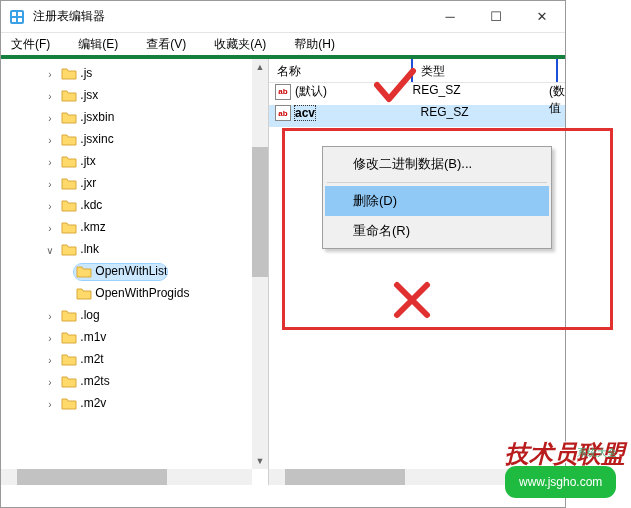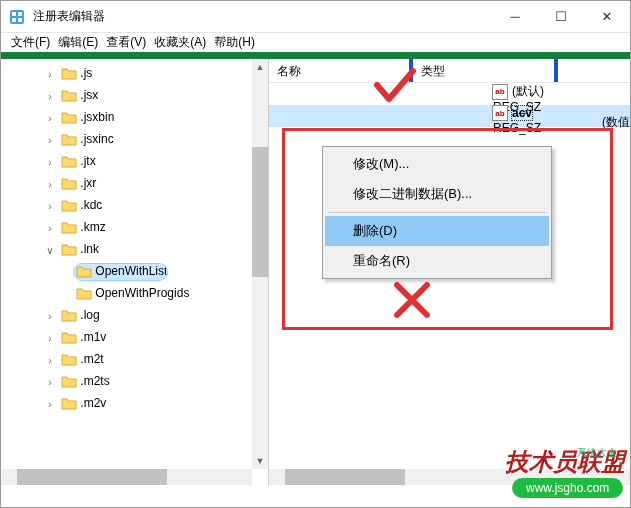--- a/index.html
+++ b/index.html
@@ -1,26 +1,26 @@
 <!DOCTYPE html>
 <html><head>
 <meta charset="utf-8">
 <style>
 * { box-sizing: border-box; font-family: "Microsoft YaHei", "Segoe UI", sans-serif; }
 body { margin: 0; width: 631px; height: 508px; background: #fff; position: relative; overflow: hidden; }
 
-.window { width: 631px; height: 508px; border: 1px solid #999; background: #fff; position: relative; }
+.window { width: 566px; height: 508px; border: 1px solid #999; background: #fff; position: relative; }
 
 .titlebar { height: 32px; display: flex; align-items: center; padding-left: 8px; background: #fff; border-bottom: 1px solid #e5e5e5; }
 .titlebar .icon { width: 16px; height: 16px; margin-right: 8px; }
 .titlebar .title { font-size: 12px; flex: 1; }
 .winbtns { display: flex; height: 100%; }
 .winbtn { width: 46px; display: flex; align-items: center; justify-content: center; font-size: 13px; color: #333; }
 
-.menubar { height: 26px; display: flex; align-items: center; padding: 0 6px; gap: 0; font-size: 12px; border-bottom: 7px solid #15803d; }
+.menubar { height: 26px; display: flex; align-items: center; padding: 0 6px; gap: 20px; font-size: 12px; border-bottom: 4px solid #15803d; }
 .menubar span { padding: 2px 4px; }
 
 .body { display: flex; height: calc(100% - 32px - 26px - 22px); }
 
 .treepane { width: 268px; border-right: 1px solid #d0d0d0; overflow: hidden; position: relative; }
 .treepane .scrolltrack { position: absolute; right: 0; top: 0; bottom: 16px; width: 16px; background: #f0f0f0; display:flex; flex-direction:column; }
 .treepane .scrollthumb { position:absolute; right:0; width:16px; top:88px; height:130px; background:#c2c2c2; }
 .treepane .arrowbtn { height:16px; display:flex; align-items:center; justify-content:center; font-size:9px; color:#666; }
 .treepane .hscrolltrack { position:absolute; left:0; right:16px; bottom:0; height:16px; background:#f0f0f0; }
 .treepane .hscrollthumb { position:absolute; bottom:0; left:16px; width:150px; height:16px; background:#c2c2c2; }
@@ -31,26 +31,26 @@
 .tw2 { width: 18px; display:inline-block; text-align:center; color:#666; font-size:10px; }
 .tree-label { padding-left: 2px; }
 .tree-selected { background: #cce8ff; outline: 1px solid #99d1ff; border-radius: 8px; }
 .indent1 { padding-left: 22px; }
 .indent2 { padding-left: 55px; }
 
 .folder-icon svg { vertical-align: middle; }
 
 .listpane { flex: 1; position: relative; overflow: hidden; }
 .listhead { display: flex; height: 24px; font-size: 12px; border-bottom: 1px solid #e5e5e5; }
-.listhead .col { padding: 4px 8px; border-right: 4px solid #1d4ed8; }
+.listhead .col { padding: 4px 8px; border-right: 2px solid #1d4ed8; }
 .col-name { width: 144px; }
 .col-type { width: 145px; }
 .col-data { flex: 1; }
 
-.valrow { display: flex; align-items: flex-end; height: 22px; font-size: 12px; flex-direction: column; }
+.valrow { display: flex; align-items: flex-start; height: 22px; font-size: 12px; }
 .valrow.sel { background: #cce8ff; }
 .valrow .vname { width: 144px; display: flex; align-items: center; padding-left: 6px; gap: 4px; }
 .valrow .vtype { width: 145px; padding-left: 8px; }
 .valrow .vdata { flex: 1; padding-left: 8px; }
 .valrow.sel .vname span:last-child { outline: 1px dotted #333; font-weight: bold; }
 
 .ab-icon { width:16px; height:16px; display:inline-flex; align-items:center; justify-content:center; border:1px solid #888; font-size:8px; font-weight:bold; font-family:Arial; color:#c00; background:#fff; }
 
 .ctxmenu { position: absolute; top: 146px; left: 322px; width: 230px; background: #f0f0f0; border: 1px solid #a0a0a0; box-shadow: 3px 3px 3px rgba(0,0,0,0.2); font-size: 13px; padding: 2px; z-index: 10; }
 .ctxitem { padding: 6px 28px; }
@@ -61,21 +61,21 @@
 
 .listpane .hscrolltrack { position:absolute; left:0; right:0; bottom:0; height:16px; background:#f0f0f0; }
 .listpane .hscrollthumb { position:absolute; bottom:0; left:16px; width:120px; height:16px; background:#c2c2c2; }
 
 .red-check { position:absolute; top:67px; left:373px; z-index:5; pointer-events:none; }
 .red-box { position:absolute; top:128px; left:282px; width:331px; height:202px; border:3px solid #e03030; z-index:4; pointer-events:none; }
 .red-x { position:absolute; top:280px; left:392px; z-index:5; pointer-events:none; }
 
 .watermark { position:absolute; bottom:10px; right:6px; z-index:20; }
 .wm-text { font-size:24px; font-weight:bold; color:#b91c1c; font-style:italic; text-shadow:1px 1px 0 #fff, -1px -1px 0 #fff; }
-.wm-pill { background:#1fbb40; color:#fff; font-size:12px; padding:3px 14px; border-radius:11px; display:inline-block; margin-top:-4px;margin-left:7px; }
+.wm-pill { background:#1fbb40; color:#fff; font-size:12px; padding:9px 14px; border-radius:11px; display:inline-block; margin-top:-4px; }
 .wm-small { position:absolute; right:8px; bottom:38px; font-size:10px; color:#4a7; }
 </style>
 </head>
 <body>
 
 <div class="window">
   <div class="titlebar">
     <span class="icon">
       <svg width="16" height="16" viewBox="0 0 16 16">
           <rect x="1" y="1" width="14" height="14" fill="#3aa0e8" rx="2"></rect>
@@ -258,21 +258,20 @@
 
 <svg class="red-check" width="44" height="40">
     <path d="M4 18 L16 32 L40 4" stroke="#e03030" stroke-width="6" fill="none" stroke-linecap="round" stroke-linejoin="round"></path>
   </svg>
 <div class="red-box"></div>
 <svg class="red-x" width="40" height="40">
     <path d="M5 5 L35 35 M35 5 L5 35" stroke="#e03030" stroke-width="6" stroke-linecap="round"></path>
   </svg>
 
 <div class="ctxmenu">
-  <div class="ctxitem">修改(M)...</div>
   <div class="ctxitem">修改二进制数据(B)...</div>
   <div class="ctxsep"></div>
   <div class="ctxitem hover">删除(D)</div>
   <div class="ctxitem">重命名(R)</div>
 </div>
 
 <div class="watermark">
   <span class="wm-small">系统大全</span>
   <div class="wm-text">技术员联盟</div>
   <div class="wm-pill">www.jsgho.com</div>

